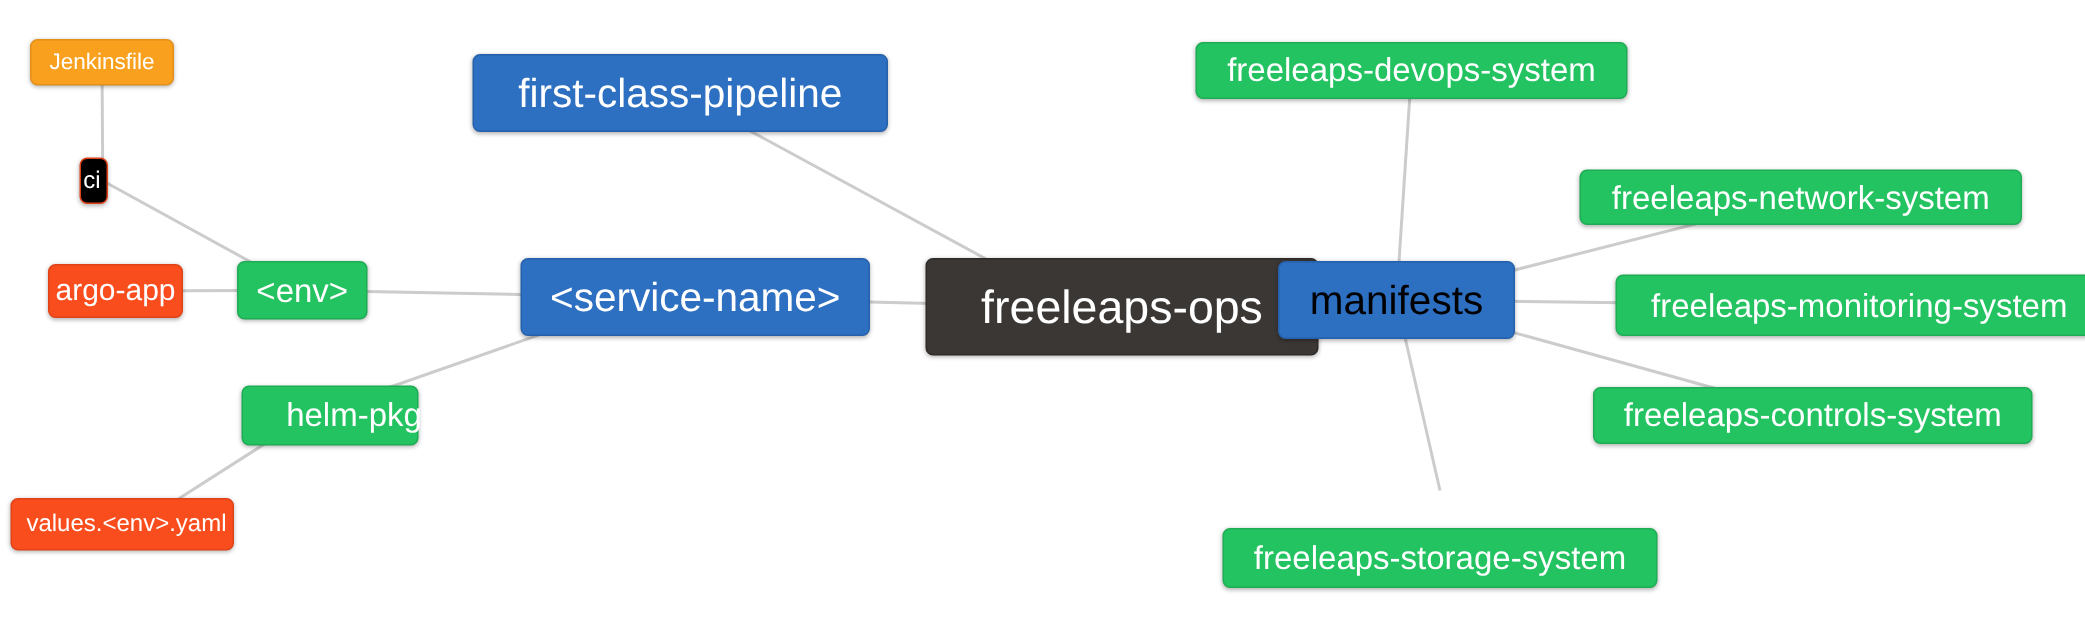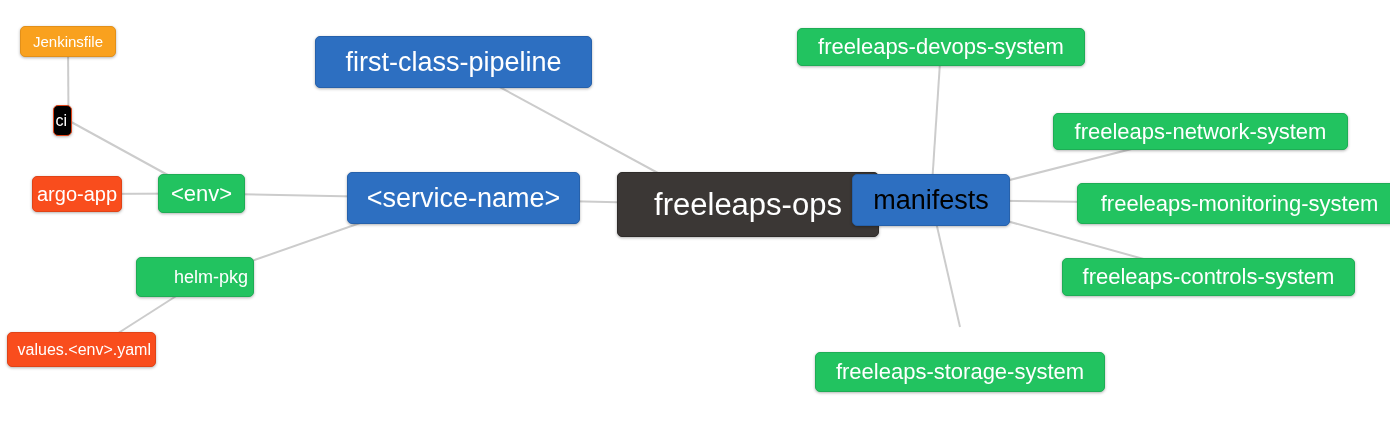--- a/index.html
+++ b/index.html
@@ -68,21 +68,21 @@
     </div>
     <div class="node" style="left: 315px; top: 172px; width: 233px; height: 52px; font-size: 27px; background: rgb(45, 111, 193); border: 1px solid rgb(38, 97, 171); color: rgb(255, 255, 255); margin-left: 32px;">
       <span>&lt;service-name&gt;</span>
     </div>
     <div class="node" style="left: 852px; top: 174px; width: 158px; height: 52px; font-size: 27px; background: rgb(45, 111, 193); border: 1px solid rgb(38, 97, 171); color: #000000;">
       <span>manifests</span>
     </div>
     <div class="node" style="left: 158px; top: 174px; width: 87px; height: 39px; font-size: 22px; background: rgb(34, 195, 96); border: 1px solid rgb(30, 173, 85); color: rgb(255, 255, 255);">
       <span>&lt;env&gt;</span>
     </div>
-    <div class="node" style="left: 136px; top: 257px; width: 118px; height: 40px; font-size: 18px; background: rgb(34, 195, 96); border: 1px solid rgb(30, 173, 85); color: rgb(255, 255, 255); padding-left: 32px;">
+    <div class="node" style="left: 161px; top: 257px; width: 118px; height: 40px; font-size: 22px; background: rgb(34, 195, 96); border: 1px solid rgb(30, 173, 85); color: rgb(255, 255, 255); padding-left: 32px;">
       <span>helm-pkg</span>
     </div>
     <div class="node" style="left: 32px; top: 176px; width: 90px; height: 36px; font-size: 20px; background: rgb(249, 77, 29); border: 1px solid rgb(224, 67, 23); color: rgb(255, 255, 255); text-align: center;">
       <span>argo-app</span>
     </div>
     <div class="node" style="left: 53px; top: 105px; width: 19px; height: 31px; font-size: 16px; background: #000000; border: 1px solid rgb(224, 67, 23); color: rgb(255, 255, 255); justify-content: flex-end;">
       <span>ci</span>
     </div>
     <div class="node" style="left: 20px; top: 26px; width: 96px; height: 31px; font-size: 15px; background: rgb(249, 161, 30); border: 1px solid rgb(226, 144, 26); color: rgb(255, 255, 255);">
       <span>Jenkinsfile</span>

